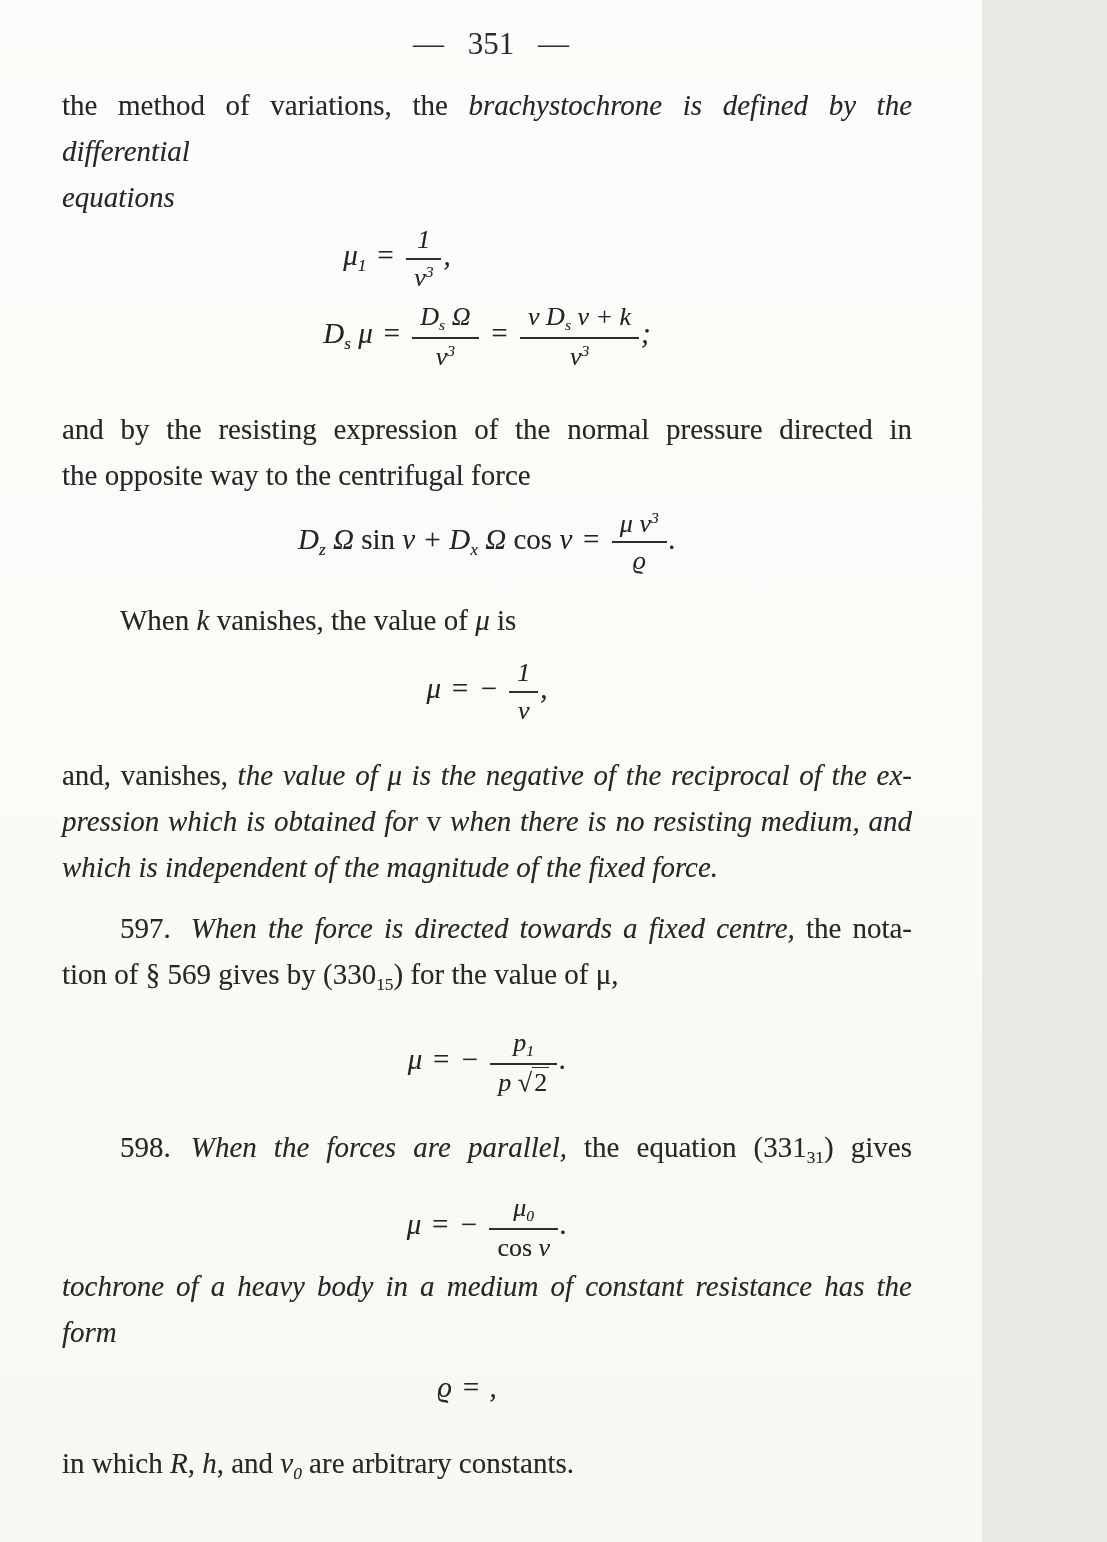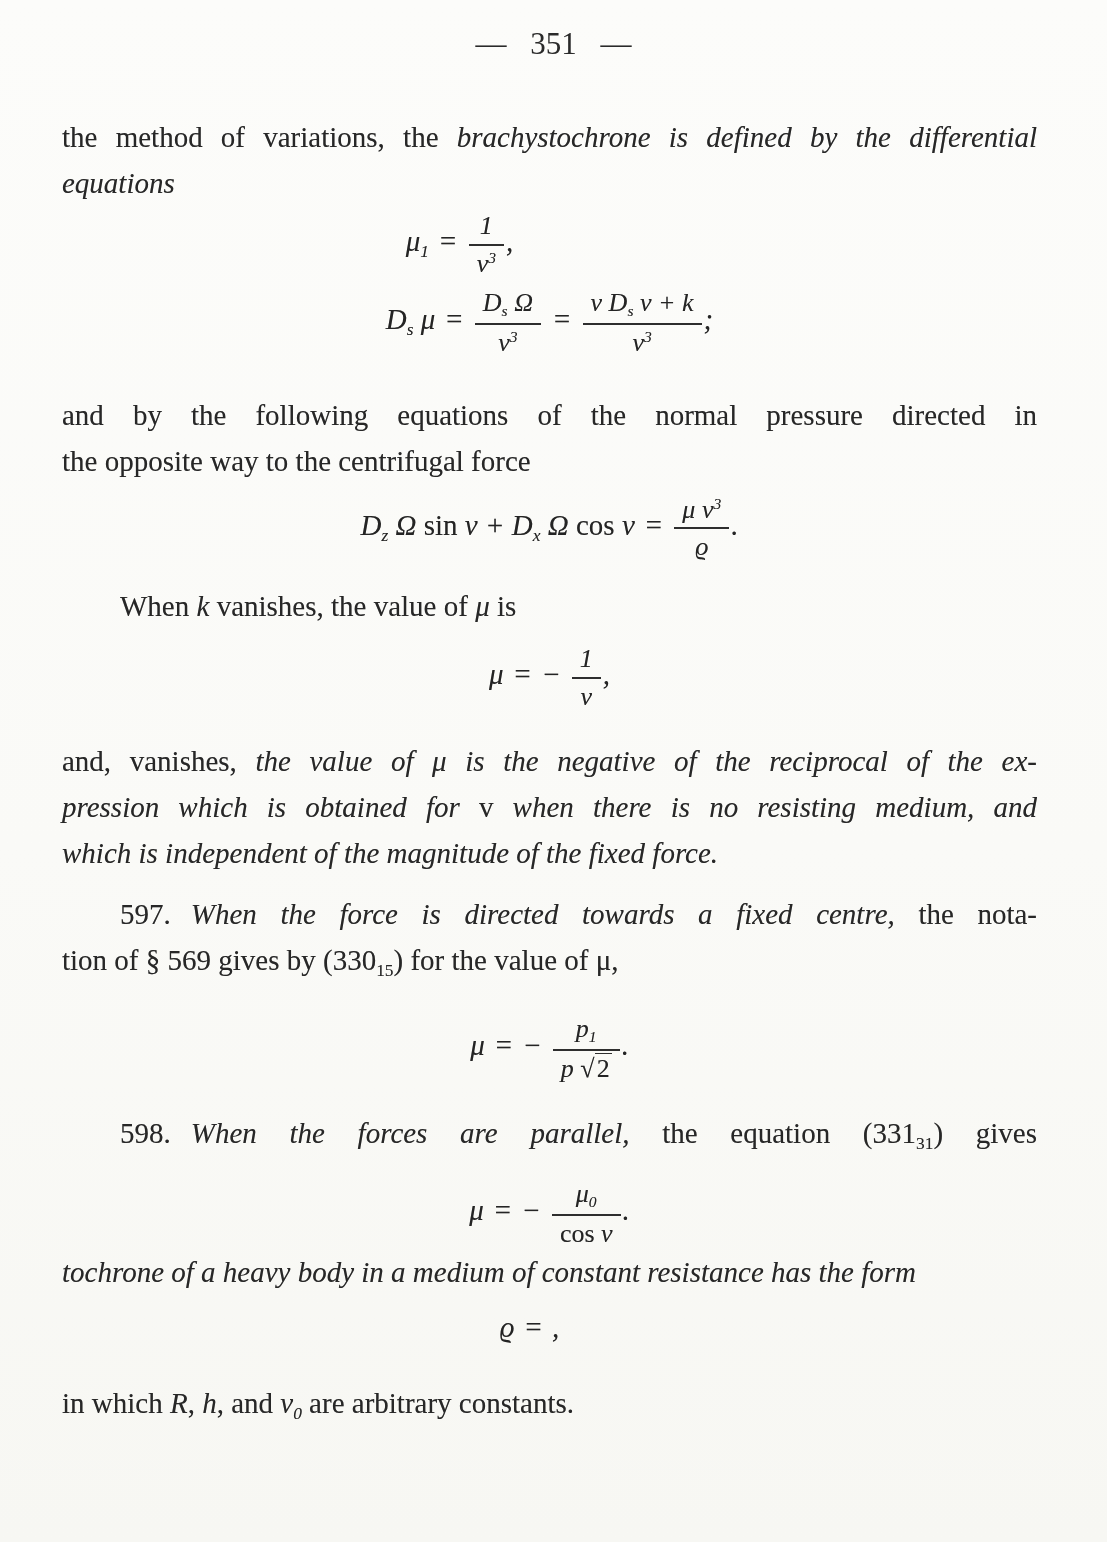--- a/index.html
+++ b/index.html
@@ -1,18 +1,18 @@
 <!DOCTYPE html>
 <html><head>
 <meta charset="utf-8">
 <style>
   html,body{margin:0;padding:0;background:#e9e9e6;}
   .sheet{
     position:relative;
-    width:1107px;height:1542px;
+    width:982px;height:1542px;
     background:linear-gradient(180deg,#fcfcfa 0%,#fafaf7 55%,#f7f7f3 100%);
     overflow:hidden;
     font-family:"Liberation Serif","DejaVu Serif",serif;
     color:#262626;
   }
   .col{margin:0 70px 0 62px;}
   .pageno{
     padding-top:26px;
     text-align:center;
     font-size:31px;
@@ -59,28 +59,28 @@
   .shiftL20{transform:translateX(-20px);}
 </style>
 </head>
 <body>
 
 <div class="sheet">
   <div class="pageno">— 351 —</div>
 
   <div class="col">
 
-    <p class="ln jl" style="margin-top:52px"><span>the method of variations, the </span><span class="it">brachystochrone is defined by the differential</span></p>
+    <p class="ln jl" style="margin-top:20px"><span>the method of variations, the </span><span class="it">brachystochrone is defined by the differential</span></p>
     <p class="ln"><span class="it">equations</span></p>
 
     <div class="eq shiftL90" style="margin-top:4px"><span>μ</span><span class="sb">1</span><span class="rel">=</span><span class="frac"><span class="num">1</span><span class="den"><span>v</span><span class="sp">3</span></span></span><span>,</span></div>
 
     <div class="eq" style="margin-top:8px"><span>D</span><span class="sb">s</span><span> μ</span><span class="rel">=</span><span class="frac"><span class="num"><span>D</span><span class="sb">s</span><span> Ω</span></span><span class="den"><span>v</span><span class="sp">3</span></span></span><span class="rel">=</span><span class="frac"><span class="num"><span>v D</span><span class="sb">s</span><span> v + k</span></span><span class="den"><span>v</span><span class="sp">3</span></span></span><span>;</span></div>
 
-    <p class="ln jl" style="margin-top:34px"><span>and by the following equations of the normal pressure directed in</span></p>
+    <p class="ln jl" style="margin-top:34px"><span>and by the resisting expression of the normal pressure directed in</span></p>
     <p class="ln"><span>the opposite way to the centrifugal force</span></p>
 
     <div class="eq" style="margin-top:10px"><span>D</span><span class="sb">z</span><span> Ω </span><span class="up">sin</span><span> ν </span><span>+</span><span> D</span><span class="sb">x</span><span> Ω </span><span class="up">cos</span><span> ν</span><span class="rel">=</span><span class="frac"><span class="num"><span>μ v</span><span class="sp">3</span></span><span class="den"><span>ϱ</span></span></span><span>.</span></div>
 
     <p class="ln ind" style="margin-top:21px"><span>When </span><span class="it">k</span><span> vanishes, the value of </span><span class="it">μ</span><span> is</span></p>
 
     <div class="eq" style="margin-top:14px"><span>μ</span><span class="rel">=</span><span class="minus">−</span><span class="frac"><span class="num">1</span><span class="den"><span>v</span></span></span><span>,</span></div>
 
     <p class="ln jl" style="margin-top:26px"><span>and, vanishes, </span><span class="it">the value of μ is the negative of the reciprocal of the ex-</span></p>
     <p class="ln jl"><span class="it">pression which is obtained for </span><span>v</span><span class="it"> when there is no resisting medium, and</span></p>

